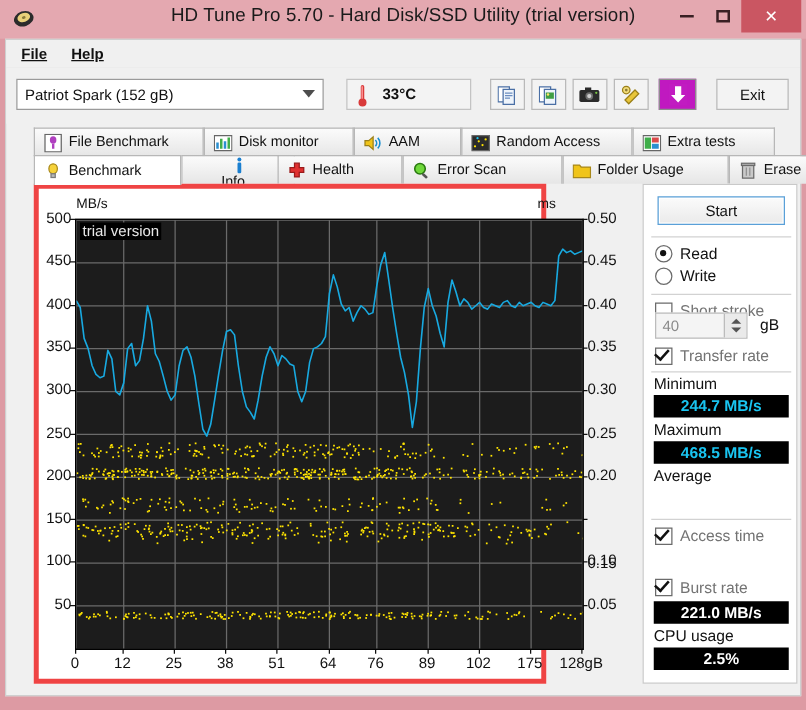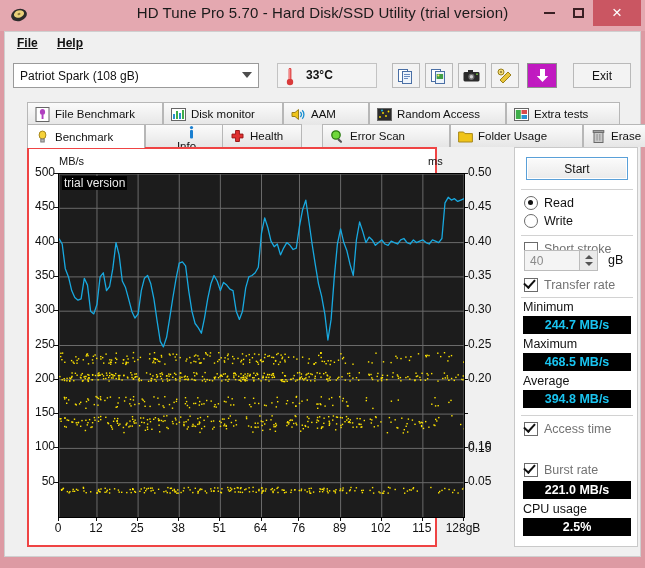--- a/index.html
+++ b/index.html
@@ -116,21 +116,21 @@
   }
   .tab .ticon{
     width:15px;height:15px;margin-left:7px;margin-right:5px;
     flex:0 0 auto;position:relative;
   }
   .tab .tlabel{margin-right:8px;}
 
   
   .chartpanel{
     position:absolute;left:22px;top:115px;width:410px;height:400px;
-    background:#fff;border:2px solid #ef4444;
+    background:#fff;border:4px solid #ef4444;
     box-sizing:border-box;
   }
   .plot{
     position:absolute;left:29px;top:24px;width:407px;height:345px;
     background:#1c1c1c;
     border:1px solid #000;
     box-sizing:border-box;
     overflow:hidden;
   }
   .axis-unit-left{position:absolute;left:30px;top:6px;font-size:11px;color:#111;}
@@ -235,21 +235,21 @@
   <div class="client">
 
     <div class="menubar">
       <div class="menu-item mi-file"><span class="u">File</span></div>
       <div class="menu-item mi-help"><span class="u">Help</span></div>
     </div>
 
     <div class="toolbar">
 
       <div class="dd">
-        <span class="dd-label">Patriot Spark (108 gB)</span>
+        <span class="dd-label">Patriot Spark (152 gB)</span>
         <span class="dd-arrow"></span>
       </div>
 
       <div class="temp-box">
         <span class="thermo">
           <svg width="8" height="19" viewBox="0 0 8 19">
             <rect x="2.6" y="1" width="2.8" height="12" rx="1.4" fill="#d93a3a"></rect>
             <circle cx="4" cy="15" r="3.2" fill="#d93a3a"></circle>
             <rect x="3.2" y="2" width="1.1" height="10" fill="#ff9a9a"></rect>
           </svg>
@@ -371,21 +371,21 @@
       </div>
       <div class="tab" style="left:118px;width:91px;flex-direction:column;">
         <span class="ticon">
           <svg width="15" height="15" viewBox="0 0 15 15">
               <circle cx="7.5" cy="2.6" r="1.6" fill="#1a7fd0"></circle>
               <rect x="6" y="5" width="3" height="8.5" rx="1" fill="#1a7fd0"></rect>
             </svg>
         </span>
         <span class="tlabel">Info</span>
       </div>
-      <div class="tab" style="left:195px;width:80px;">
+      <div class="tab" style="left:195px;width:100px;">
         <span class="ticon">
           <svg width="15" height="15" viewBox="0 0 15 15">
               <path d="M5.6 1.5 h3.8 v3.6 h3.6 v3.8 h-3.6 v3.6 h-3.8 v-3.6 H2 V5.1 h3.6 Z" fill="#e03030" stroke="#9a1a1a"></path>
             </svg>
         </span>
         <span class="tlabel">Health</span>
       </div>
       <div class="tab" style="left:295px;width:128px;">
         <span class="ticon">
           <svg width="15" height="15" viewBox="0 0 15 15">
@@ -447,21 +447,21 @@
       <div id="xlabels">
           <div class="xlab" style="left: 5px; width: 48px; top: 372px;">0</div>
           <div class="xlab" style="left: 42.9688px; width: 48px; top: 372px;">12</div>
           <div class="xlab" style="left: 84.1016px; width: 48px; top: 372px;">25</div>
           <div class="xlab" style="left: 125.234px; width: 48px; top: 372px;">38</div>
           <div class="xlab" style="left: 166.367px; width: 48px; top: 372px;">51</div>
           <div class="xlab" style="left: 207.5px; width: 48px; top: 372px;">64</div>
           <div class="xlab" style="left: 245.469px; width: 48px; top: 372px;">76</div>
           <div class="xlab" style="left: 286.602px; width: 48px; top: 372px;">89</div>
           <div class="xlab" style="left: 327.734px; width: 48px; top: 372px;">102</div>
-          <div class="xlab" style="left: 368.867px; width: 48px; top: 372px;">115</div>
+          <div class="xlab" style="left: 368.867px; width: 48px; top: 372px;">175</div>
           <div class="xlab" style="left: 410px; width: 48px; top: 372px;">128gB</div>
         </div>
       <div id="ticks">
           <div class="tickl" style="left: 25px; top: 332.7px;"></div>
           <div class="tickl" style="left: 25px; top: 298.4px;"></div>
           <div class="tickl" style="left: 25px; top: 264.1px;"></div>
           <div class="tickl" style="left: 25px; top: 229.8px;"></div>
           <div class="tickl" style="left: 25px; top: 195.5px;"></div>
           <div class="tickl" style="left: 25px; top: 161.2px;"></div>
           <div class="tickl" style="left: 25px; top: 126.9px;"></div>
@@ -1714,23 +1714,20 @@
       <div class="stat-box" style="top:168px;">
         <span class="cyan">244.7 MB/s</span>
       </div>
 
       <div class="stat-lab" style="top:189px;">Maximum</div>
       <div class="stat-box" style="top:205px;">
         <span class="cyan">468.5 MB/s</span>
       </div>
 
       <div class="stat-lab" style="top:226px;">Average</div>
-      <div class="stat-box" style="top:242px;">
-        <span class="cyan">394.8 MB/s</span>
-      </div>
 
       <div class="sep" style="top:267px;"></div>
 
       <div class="cb-row" style="top:274px;">
         <span class="cbox on"></span>
         <span>Access time</span>
       </div>
 
       <div class="cb-row" style="top:315px;">
         <span class="cbox on"></span>

